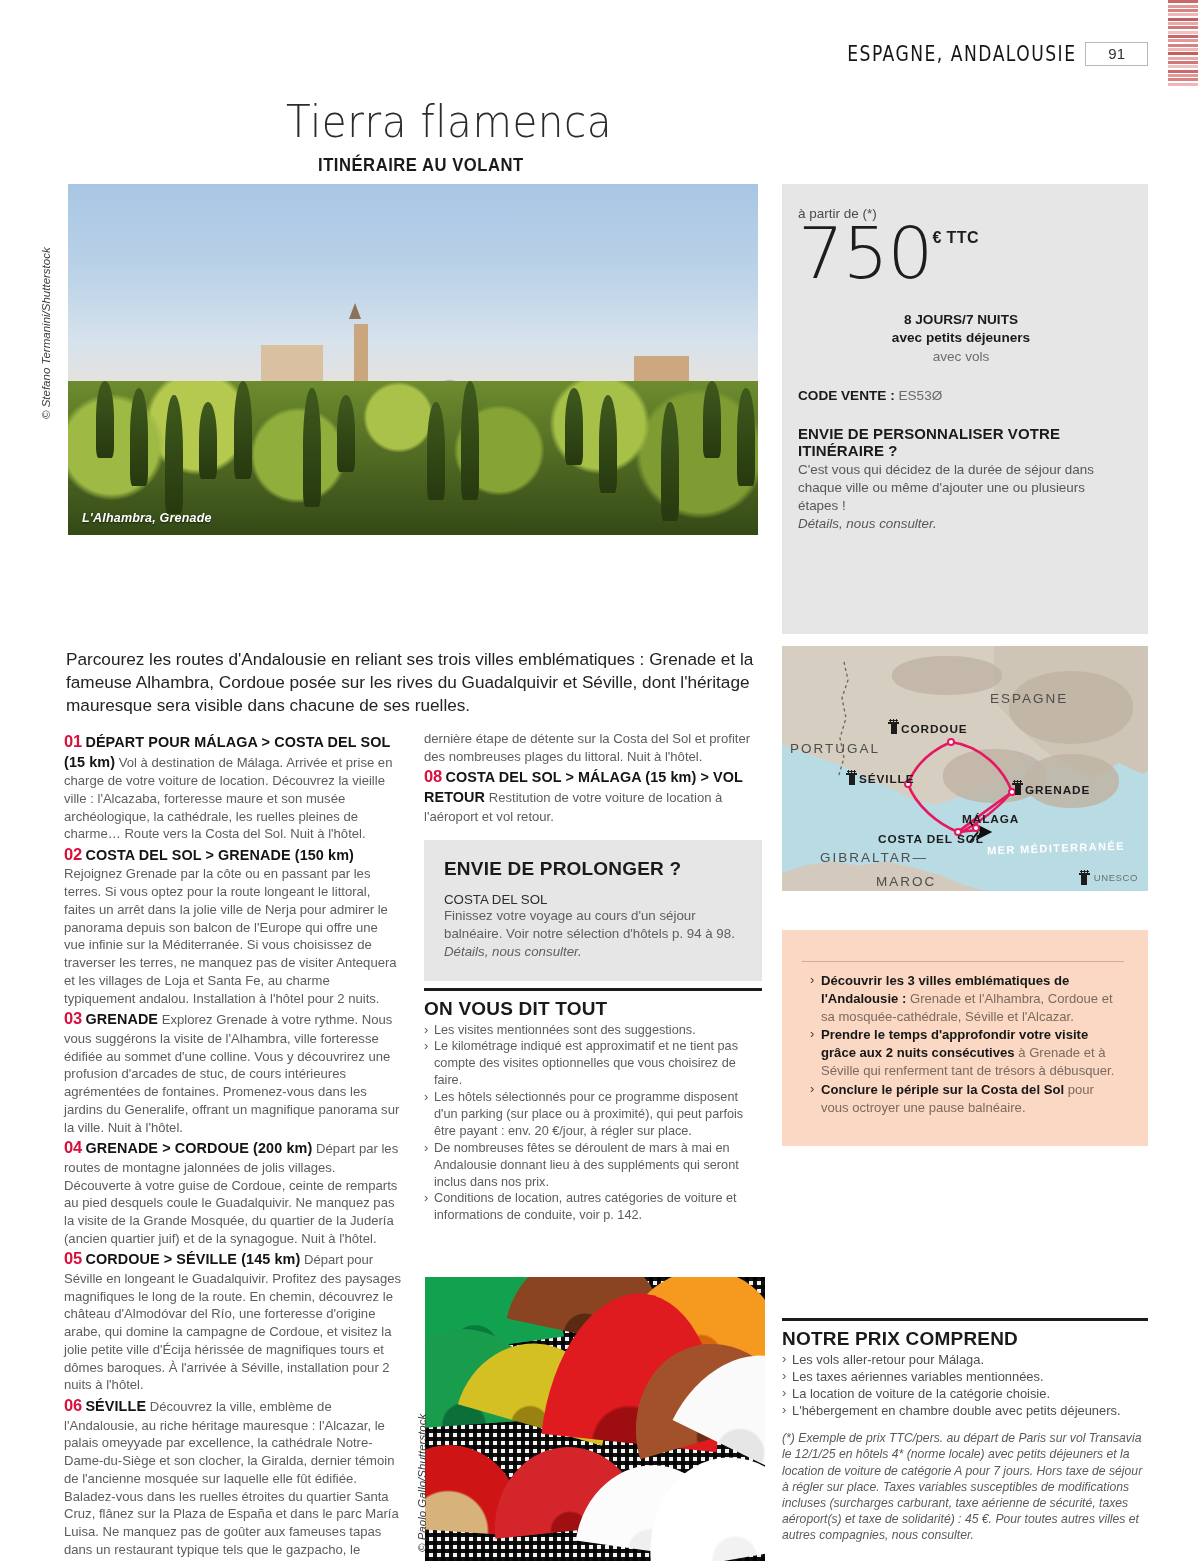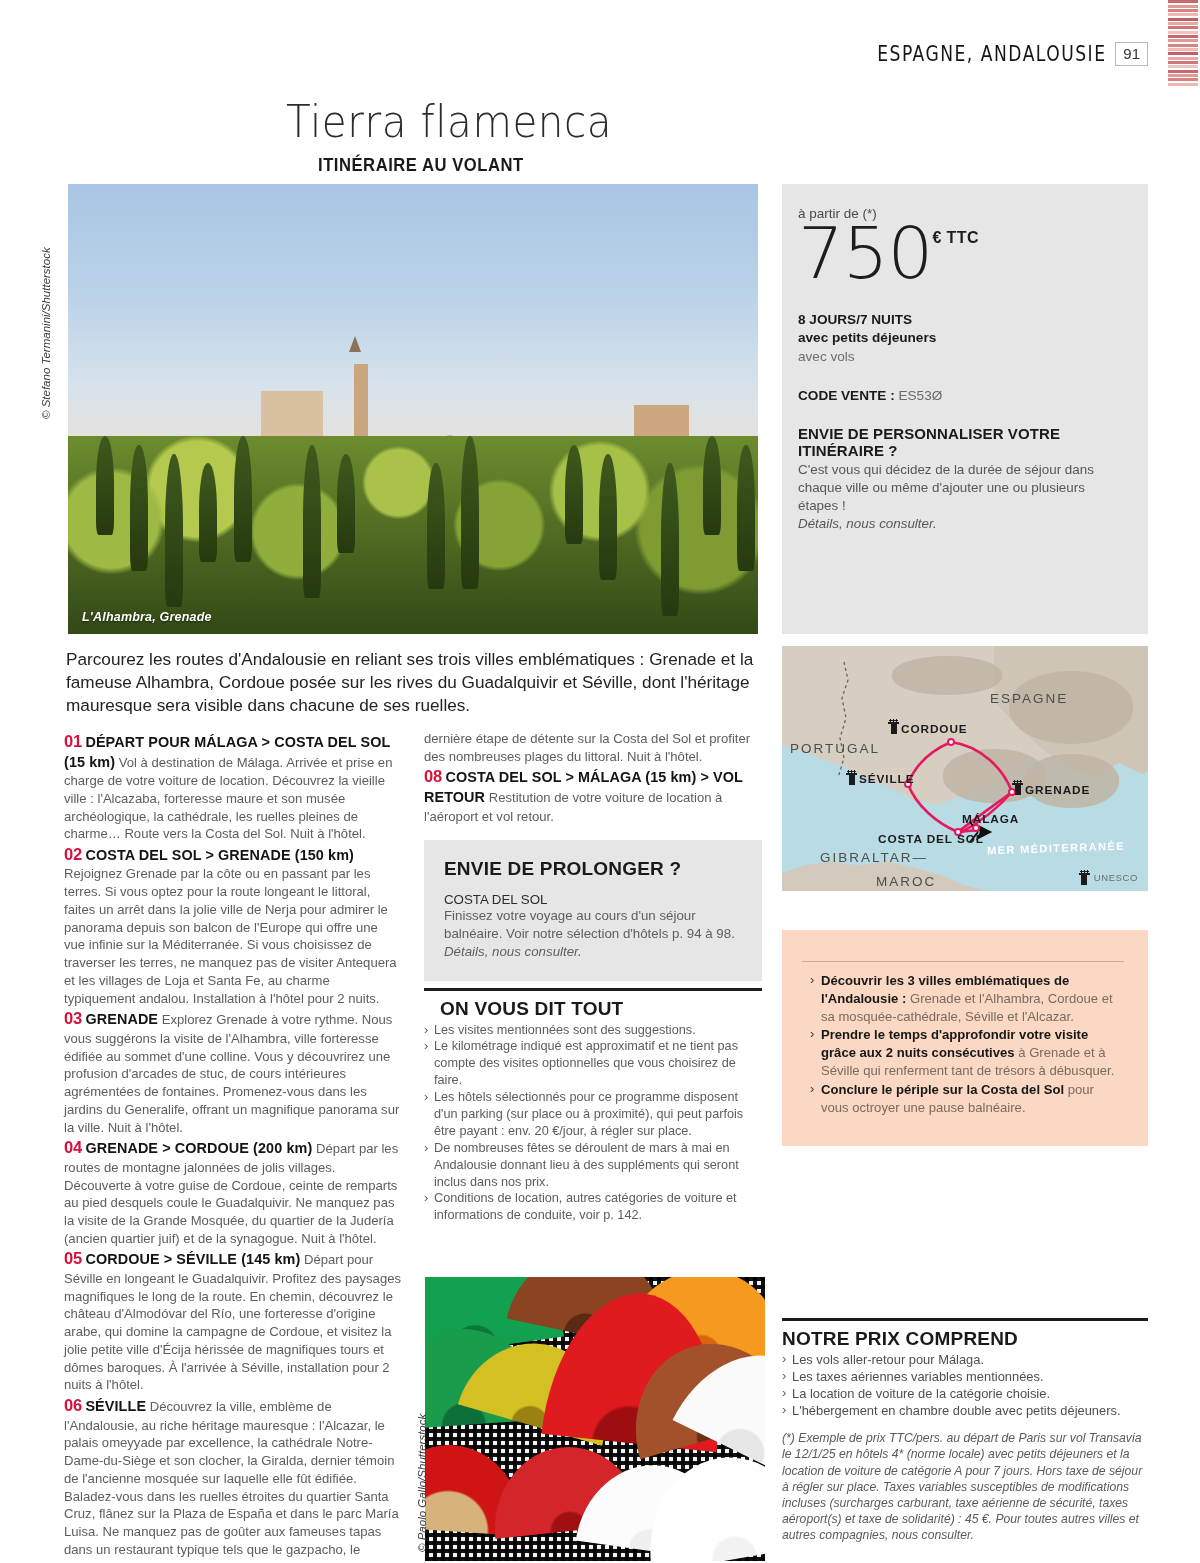--- a/index.html
+++ b/index.html
@@ -12,31 +12,31 @@
   .edge-stripes{position:absolute;left:1168px;top:0;width:30px;height:100px;overflow:hidden;}
   .edge-stripes i{display:block;height:3px;width:100%;}
 
   
   .header{position:absolute;left:0;top:42px;width:1148px;text-align:right;}
   .header-inner{display:inline-flex;align-items:center;gap:9px;}
   .header-title{font-size:20.5px;letter-spacing:1.6px;color:#161616;
                 font-family:"DejaVu Sans Condensed","Liberation Sans",sans-serif;
                 font-stretch:condensed;transform:scaleX(.93);transform-origin:right center;}
   .page-num{border:1px solid #b9b9b9;font-size:15px;color:#333;
-            padding:3px 7px 4px;min-width:16px;text-align:center;line-height:1;}
+            padding:3px 22px 4px;min-width:16px;text-align:center;line-height:1;}
 
   
   .main-title{position:absolute;left:286px;top:96px;font-size:44px;color:#2b2b2b;
               font-family:"DejaVu Sans Light","Liberation Sans",sans-serif;font-weight:300;
               letter-spacing:.6px;transform:scaleX(.92);transform-origin:left top;}
   .sub-title{position:absolute;left:318px;top:155px;font-size:17.5px;font-weight:bold;
              letter-spacing:.55px;color:#1a1a1a;transform:scaleX(.95);transform-origin:left top;}
 
   
-  .hero{position:absolute;left:68px;top:184px;width:690px;height:450px;overflow:hidden;}
+  .hero{position:absolute;left:68px;top:184px;width:690px;height:351px;overflow:hidden;}
   .hero .sky{position:absolute;inset:0;
       background:linear-gradient(#a8c6e4 0%,#bcd3e8 26%,#d7e2ec 45%,#e6e2dd 58%,#dfd9d2 62%,#c9cbd6 68%,#ffffff 100%);}
   .hero .mtn{position:absolute;left:-4%;top:50%;width:108%;height:22%;
       background:linear-gradient(#b5b7cc,#9ea2bd);
       clip-path:polygon(0 72%,7% 54%,14% 63%,22% 40%,30% 52%,38% 30%,46% 44%,55% 26%,63% 48%,71% 38%,80% 56%,88% 42%,96% 60%,100% 50%,100% 100%,0 100%);
       opacity:.85;}
   .hero .mtn2{position:absolute;left:0;top:56%;width:100%;height:16%;
       background:linear-gradient(#c6c7d8,#b0b3c9);
       clip-path:polygon(0 80%,10% 56%,20% 72%,33% 44%,45% 66%,58% 40%,70% 62%,82% 48%,92% 70%,100% 58%,100% 100%,0 100%);
       opacity:.8;}
@@ -65,21 +65,21 @@
       color:#3a3a3a;white-space:nowrap;transform:rotate(-90deg);transform-origin:left top;}
 
   
   .pricebox{position:absolute;left:782px;top:184px;width:366px;height:450px;background:#e6e6e6;}
   .pb-pad{padding:22px 24px 0 16px;}
   .pb-from{font-size:13.5px;color:#4a4a4a;}
   .pb-price-row{display:flex;align-items:flex-start;margin-top:-2px;}
   .pb-price{font-size:72px;line-height:.95;font-weight:300;color:#1d1d1d;
             font-family:"DejaVu Sans Light","Liberation Sans",sans-serif;letter-spacing:-1px;}
   .pb-cur{font-size:16px;font-weight:bold;margin-top:10px;letter-spacing:.4px;color:#1d1d1d;}
-  .pb-block{margin-top:24px;font-size:13.6px;line-height:1.33;}
+  .pb-block{margin-top:24px;font-size:13.6px;line-height:1.33;text-align:center;}
   .pb-b1{font-weight:bold;color:#1a1a1a;}
   .pb-b2{color:#6d6d6d;}
   .pb-code{margin-top:22px;font-size:13.6px;}
   .pb-code b{font-weight:bold;}
   .pb-code span{color:#6a6a6a;}
   .pb-perso{margin-top:22px;}
   .pb-perso-h{font-size:15px;font-weight:bold;letter-spacing:.1px;}
   .pb-perso-t{font-size:13.4px;color:#575757;line-height:1.35;margin-top:2px;}
   .pb-perso-t em{font-style:italic;}
 
@@ -98,21 +98,21 @@
   .prolong{position:absolute;left:424px;top:840px;width:338px;background:#e6e6e6;
            padding:18px 20px 20px;box-sizing:border-box;}
   .prolong h3{margin:0 0 12px;font-size:19px;font-weight:bold;letter-spacing:.2px;color:#1a1a1a;}
   .prolong .ville{font-size:13.3px;color:#2d2d2d;}
   .prolong p{margin:0;font-size:13.3px;line-height:1.35;color:#5f5f5f;}
   .prolong .det{font-style:italic;}
 
   
   .ovdt{position:absolute;left:424px;top:988px;width:338px;}
   .rule-dark{height:2.5px;background:#1c1c1c;width:100%;}
-  .ovdt h3{margin:7px 16px 2px;font-size:19px;font-weight:bold;letter-spacing:.2px;color:#1a1a1a;}
+  .ovdt h3{margin:7px 0 2px;font-size:19px;font-weight:bold;letter-spacing:.2px;color:#1a1a1a;}
   .bullets{list-style:none;margin:0;padding:0;}
   .bullets li{font-size:12.7px;line-height:1.33;color:#5d5d5d;padding-left:10px;position:relative;
               margin-bottom:0;}
   .bullets li:before{content:"\203A";position:absolute;left:0;top:-1px;color:#5d5d5d;font-size:13px;}
 
   
   .mapbox{position:absolute;left:782px;top:646px;width:366px;height:245px;overflow:hidden;background:#b9dbe4;}
   .map-land{position:absolute;left:-2%;top:-4%;width:106%;height:86%;background:#d7cec2;
      clip-path:polygon(0 0,100% 0,100% 46%,96% 50%,90% 54%,84% 52%,78% 58%,72% 62%,66% 58%,
         60% 66%,54% 72%,48% 76%,42% 80%,36% 78%,30% 72%,24% 68%,18% 62%,12% 58%,6% 54%,0 50%);}

